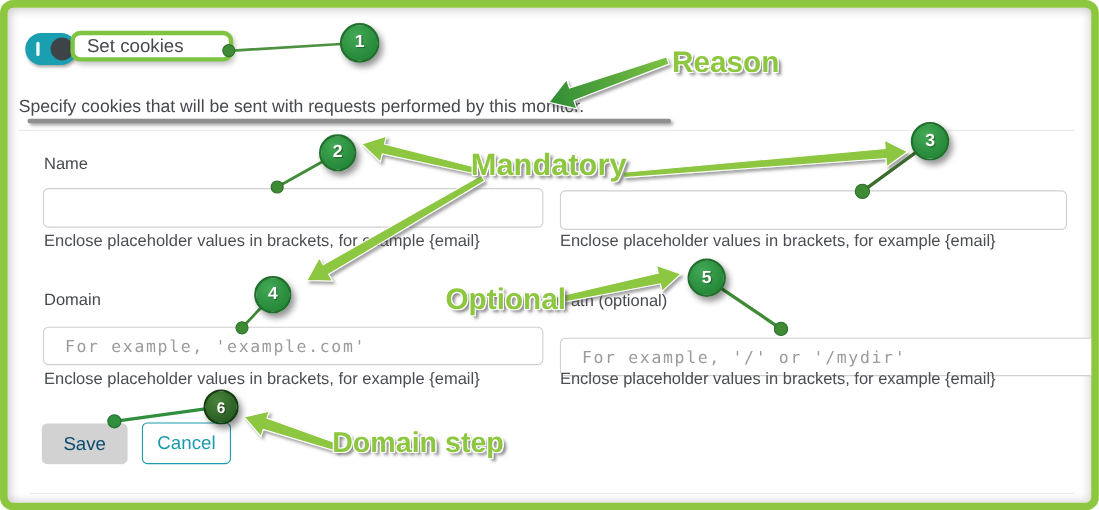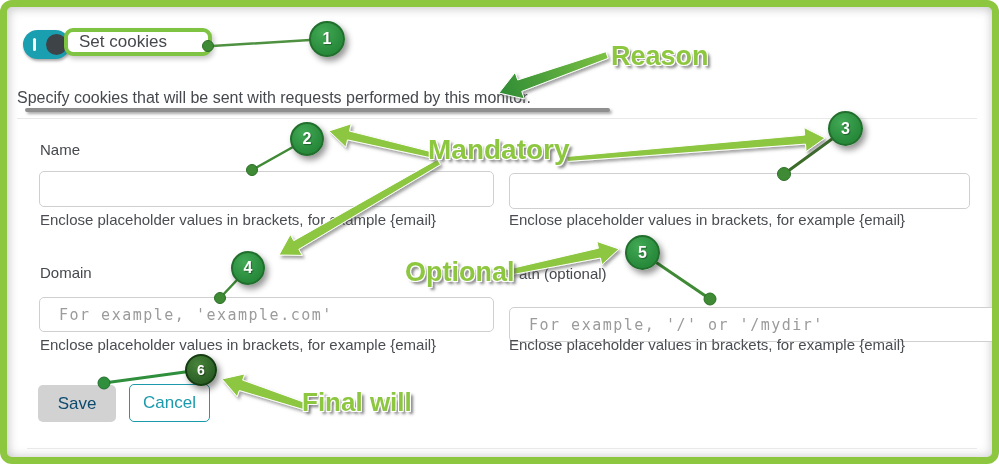--- a/index.html
+++ b/index.html
@@ -170,15 +170,15 @@
   <div class="callout" id="callout-1">1</div>
   <div class="callout" id="callout-2">2</div>
   <div class="callout" id="callout-3">3</div>
   <div class="callout" id="callout-4">4</div>
   <div class="callout" id="callout-5">5</div>
   <div class="callout" id="callout-6">6</div>
 
   <div class="ann-label" id="reason-label">Reason</div>
   <div class="ann-label" id="mandatory-label">Mandatory</div>
   <div class="ann-label" id="optional-label">Optional</div>
-  <div class="ann-label" id="final-step-label">Final will</div>
+  <div class="ann-label" id="final-step-label">Domain step</div>
 
 </div>
 
 </body></html>

